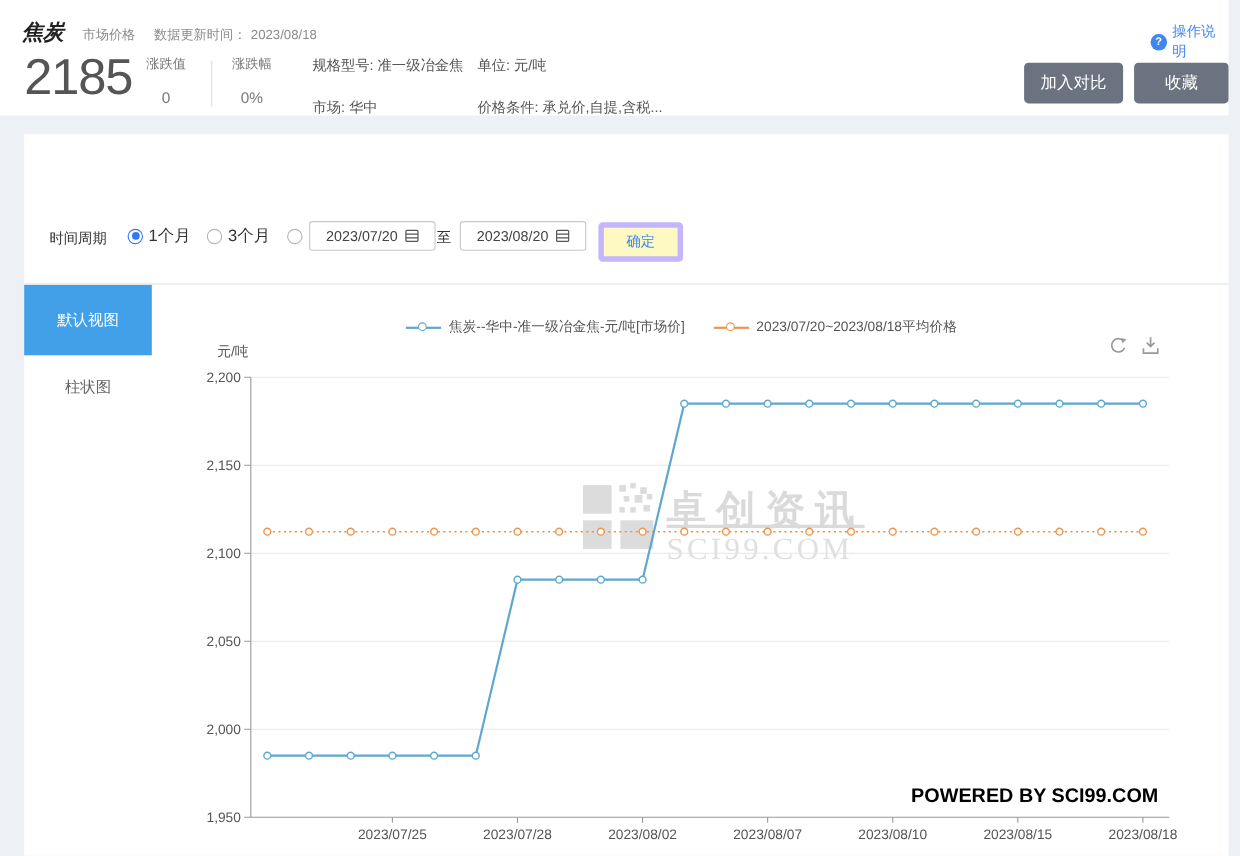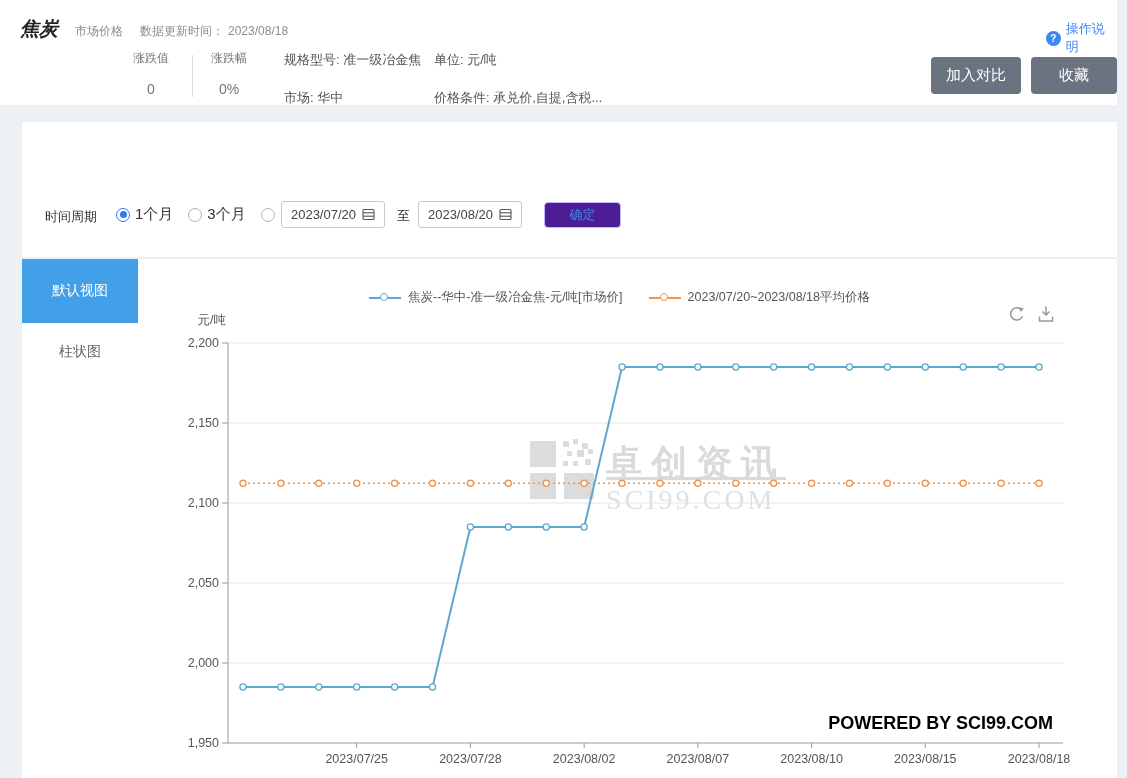--- a/index.html
+++ b/index.html
@@ -30,25 +30,25 @@
   #tab-row { position:relative; height:48px; border-bottom:1px solid #e9e9e9; }
   .tab { position:absolute; top:14px; transform:translateX(-50%); font-size:14px; color:#333; cursor:pointer; white-space:nowrap; }
   #tab-underline { position:absolute; left:178px; bottom:0; width:80px; height:4px; background:#4598e2; border-radius:2px; }
   #filter-row { position:absolute; left:0; top:73px; width:100%; height:45px; }
   #period-label { position:absolute; left:23px; top:13px; font-size:13px; color:#333; }
   #radio-group { position:absolute; left:94px; top:10px; display:flex; gap:15px; }
   .radio-item { display:flex; align-items:center; gap:5px; font-size:15px; color:#333; cursor:pointer; }
   .radio { width:14px; height:14px; border-radius:50%; border:1px solid #b3b3b3; background:#fff; position:relative; }
   .radio.checked { border:1px solid #3478f0; }
   .radio.checked::after { content:""; position:absolute; left:2.5px; top:2.5px; width:7px; height:7px; border-radius:50%; background:#3478f0; }
-  .date-box { position:absolute; top:6px; width:104px; height:27px; border:1px solid #c9c9c9; border-radius:3px; background:#fff;
+  .date-box { position:absolute; top:6px; width:115px; height:27px; border:1px solid #c9c9c9; border-radius:3px; background:#fff;
     display:flex; align-items:center; justify-content:center; gap:6px; font-size:13px; color:#444; cursor:pointer; }
   #date-start { left:259px; } #date-end { left:396px; }
   #range-sep { position:absolute; left:375px; top:12px; font-size:13px; color:#333; }
-  #confirm-btn { position:absolute; left:522px; top:7px; width:77px; height:26px; background:#4c1d95; border:1px solid #c4b5fd; border-radius:4px; color:#3f86f0; font-size:13px; cursor:pointer; }
+  #confirm-btn { position:absolute; left:522px; top:7px; width:77px; height:36px; background:#fef9c3; border:5px solid #c4b5fd; border-radius:4px; color:#3f86f0; font-size:13px; cursor:pointer; }
 
   
   #panel-b { position:absolute; left:22px; top:258px; width:1095px; height:520px; background:#fff; border-top:1px solid #ededed; }
   #view-default { position:absolute; left:0; top:0; width:116px; height:64px; background:#42a0e8; color:#fff; font-size:14px; display:flex; align-items:center; justify-content:center; cursor:pointer; }
   #view-bar { position:absolute; left:0; top:78px; width:116px; height:30px; color:#666; font-size:14px; display:flex; align-items:center; justify-content:center; cursor:pointer; }
   #legend { position:absolute; left:150px; right:50px; top:30px; display:flex; justify-content:center; gap:26px; z-index:3; }
   .legend-item { display:flex; align-items:center; gap:7px; font-size:12.5px; color:#555; cursor:pointer; }
   .lg-marker { position:relative; width:32px; height:11px; }
   .lg-marker .ln { position:absolute; left:0; top:5px; width:32px; height:1.6px; }
   .lg-marker .cr { position:absolute; left:11px; top:1px; width:8px; height:8px; border-radius:50%; background:#fff; border:1.6px solid; }
@@ -64,20 +64,21 @@
 </style>
 </head>
 <body>
 
 <div id="header">
   <div id="product-title">焦炭</div>
   <div id="category-label">市场价格</div>
   <div id="update-time">
     <span>数据更新时间：</span><span>2023/08/18</span>
   </div>
+  <div id="price-value">2185</div>
   <div class="delta-block" style="left:125px">
     <div class="lbl">涨跌值</div>
     <div class="val">0</div>
   </div>
   <div id="delta-divider"></div>
   <div class="delta-block" style="left:203px">
     <div class="lbl">涨跌幅</div>
     <div class="val">0%</div>
   </div>
   <div class="info-col" style="left:434px">

